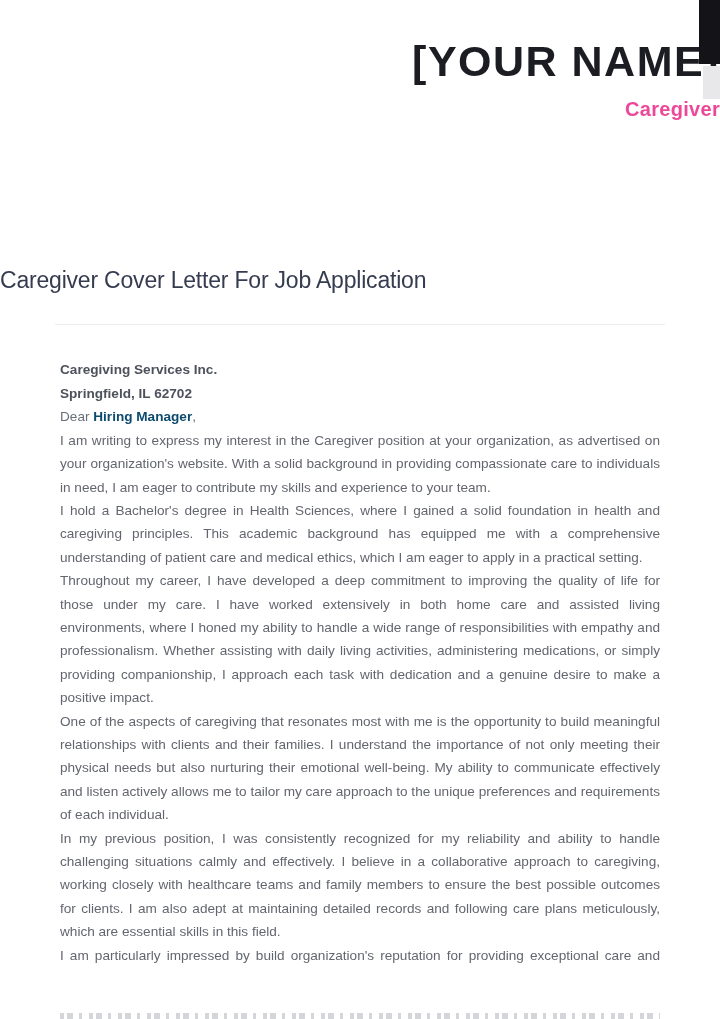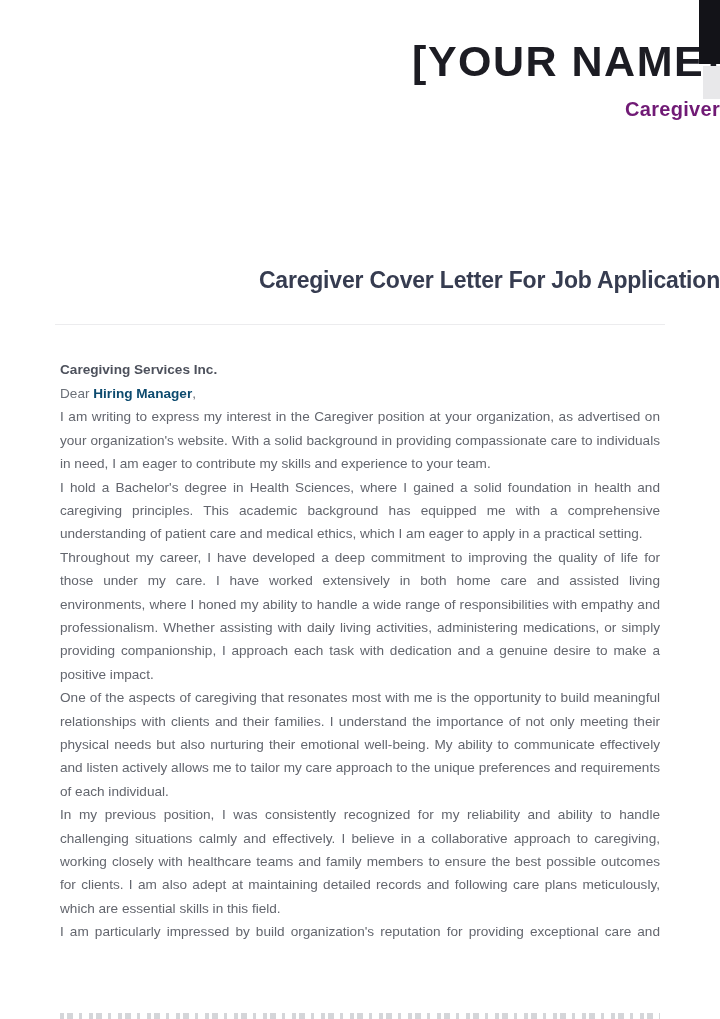--- a/index.html
+++ b/index.html
@@ -30,28 +30,28 @@
     font-weight: 800;
     letter-spacing: 1.5px;
     color: #1c1c23;
     line-height: 1.18;
   }
   .header-role {
     margin-top: 11px;
     font-size: 20px;
     font-weight: 700;
     letter-spacing: 0.3px;
-    color: #701a75;
+    color: #ec4899;
   }
   
   .doc-title {
     margin-top: 145px;
-    text-align: right;
+    text-align: left;
     font-size: 23px;
-    font-weight: 700;
+    font-weight: 400;
     letter-spacing: -0.2px;
     color: #363c50;
     line-height: 1.25;
   }
   .divider {
     height: 1px;
     background: #ececee;
     margin: 30px 55px 0 55px;
   }
   
@@ -97,20 +97,21 @@
     <div class="header-role">Caregiver</div>
   </div>
 
   <div class="doc-title">Caregiver Cover Letter For Job Application</div>
 
   <div class="divider"></div>
 
   <div class="letter">
     <div class="recipient-block">
       <div class="recipient-line">Caregiving Services Inc.</div>
+      <div class="recipient-line">Springfield, IL 62702</div>
     </div>
 
     <div class="salutation"><span>Dear </span><span class="bold-name">Hiring Manager</span><span>,</span></div>
 
     <p>I am writing to express my interest in the Caregiver position at your organization, as advertised on your organization's website. With a solid background in providing compassionate care to individuals in need, I am eager to contribute my skills and experience to your team.</p>
     <p>I hold a Bachelor's degree in Health Sciences, where I gained a solid foundation in health and caregiving principles. This academic background has equipped me with a comprehensive understanding of patient care and medical ethics, which I am eager to apply in a practical setting.</p>
     <p>Throughout my career, I have developed a deep commitment to improving the quality of life for those under my care. I have worked extensively in both home care and assisted living environments, where I honed my ability to handle a wide range of responsibilities with empathy and professionalism. Whether assisting with daily living activities, administering medications, or simply providing companionship, I approach each task with dedication and a genuine desire to make a positive impact.</p>
     <p>One of the aspects of caregiving that resonates most with me is the opportunity to build meaningful relationships with clients and their families. I understand the importance of not only meeting their physical needs but also nurturing their emotional well-being. My ability to communicate effectively and listen actively allows me to tailor my care approach to the unique preferences and requirements of each individual.</p>
     <p>In my previous position, I was consistently recognized for my reliability and ability to handle challenging situations calmly and effectively. I believe in a collaborative approach to caregiving, working closely with healthcare teams and family members to ensure the best possible outcomes for clients. I am also adept at maintaining detailed records and following care plans meticulously, which are essential skills in this field.</p>
     <p class="clipped">I am particularly impressed by build organization's reputation for providing exceptional care and</p>

